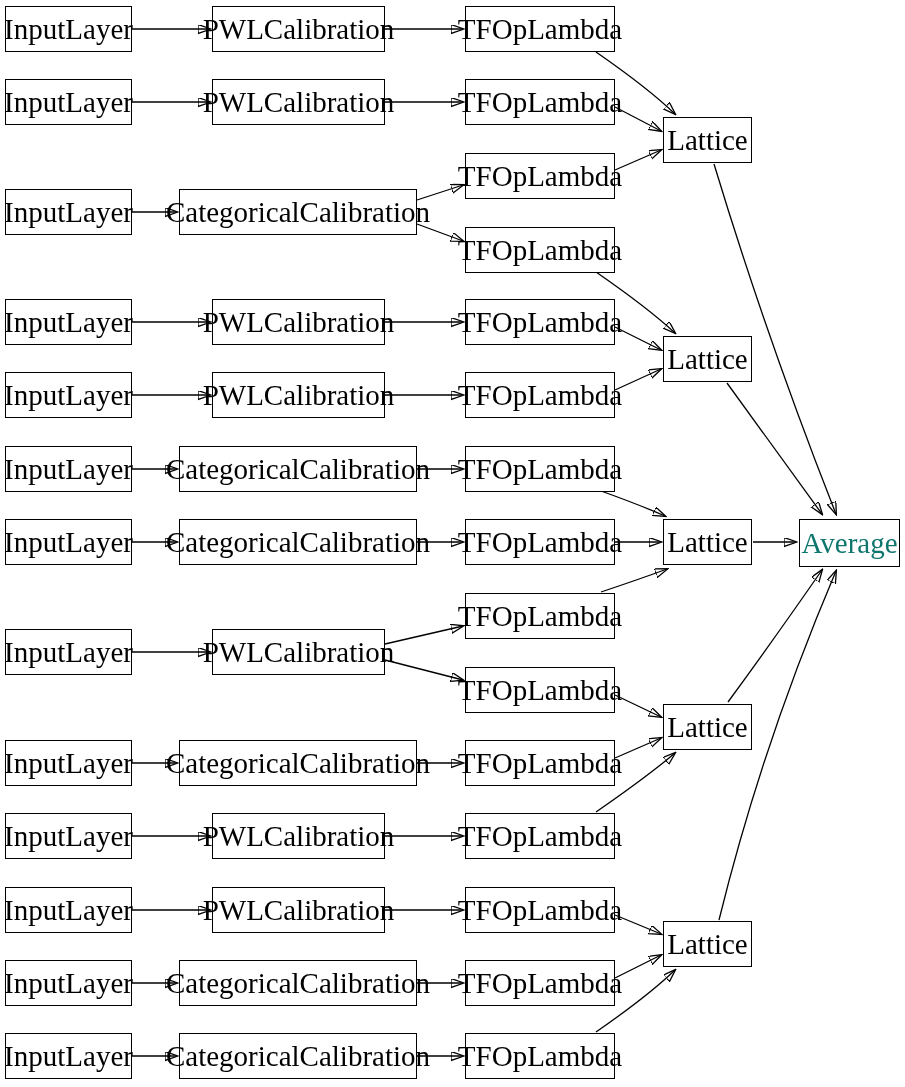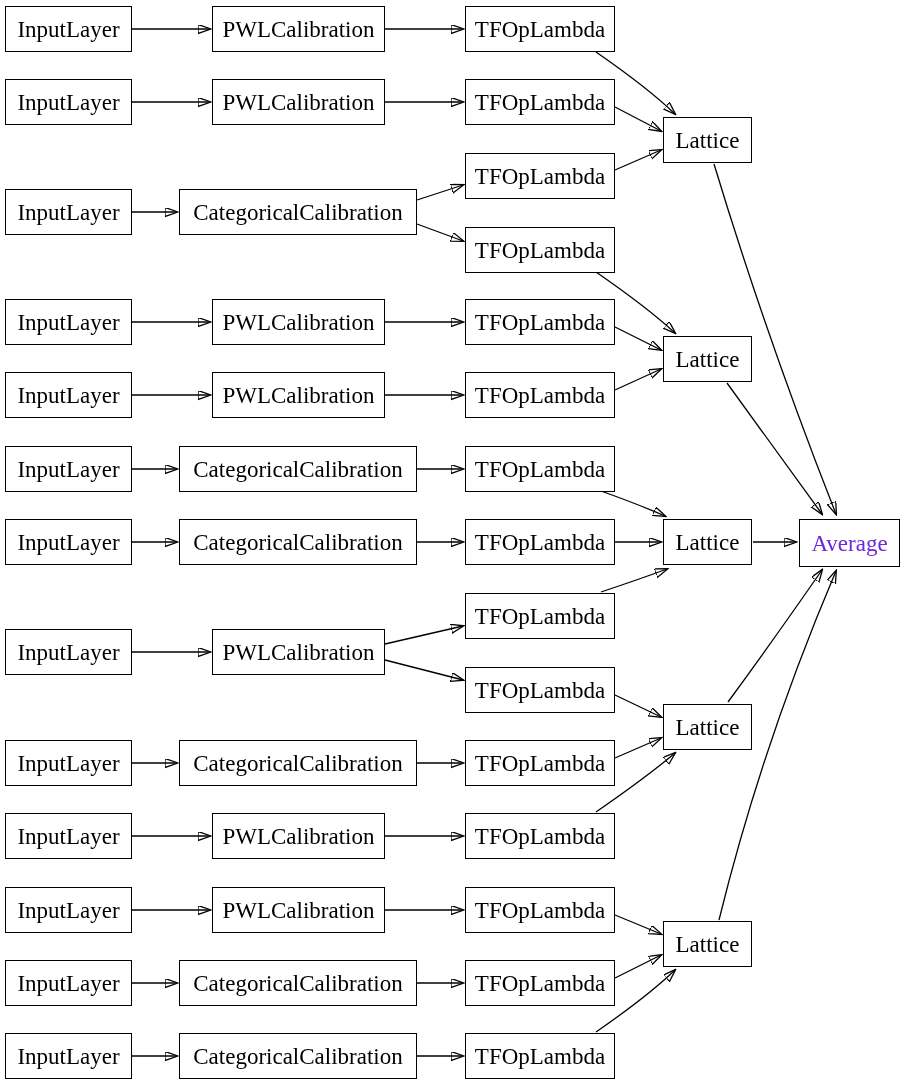--- a/index.html
+++ b/index.html
@@ -2,21 +2,21 @@
 <html><head>
 <meta charset="utf-8">
 <style>
   html,body{margin:0;padding:0;background:#ffffff;}
   #canvas{position:relative;width:905px;height:1087px;background:#ffffff;overflow:hidden;
           font-family:"Liberation Serif","DejaVu Serif",serif;}
   #edge-layer{position:absolute;left:0;top:0;width:905px;height:1087px;}
   #edge-layer path{stroke:#000000;stroke-width:1.3;fill:none;marker-end:url(#arrowhead);}
   .node{position:absolute;box-sizing:border-box;background:#ffffff;border:1px solid #000000;
         color:#000000;display:flex;align-items:center;justify-content:center;
-        font-size:23px;line-height:1;white-space:nowrap;}
+        font-size:29px;line-height:1;white-space:nowrap;}
 </style>
 </head>
 <body>
 
 <div id="canvas">
   <svg id="edge-layer" width="905" height="1087" viewBox="0 0 905 1087" xmlns="http://www.w3.org/2000/svg">
     <defs>
       <marker id="arrowhead" markerUnits="userSpaceOnUse" markerWidth="14" markerHeight="10" refX="12" refY="4.5" orient="auto">
         <path d="M0,0 L13,4.5 L0,9 z" fill="#000000" stroke="none"></path>
       </marker>
@@ -109,14 +109,14 @@
     <div class="node" style="left: 465px; top: 740px; width: 150px; height: 46px; background: rgb(255, 255, 255); border-color: rgb(0, 0, 0); color: rgb(0, 0, 0);">TFOpLambda</div>
     <div class="node" style="left: 465px; top: 813px; width: 150px; height: 46px; background: rgb(255, 255, 255); border-color: rgb(0, 0, 0); color: rgb(0, 0, 0);">TFOpLambda</div>
     <div class="node" style="left: 465px; top: 887px; width: 150px; height: 46px; background: rgb(255, 255, 255); border-color: rgb(0, 0, 0); color: rgb(0, 0, 0);">TFOpLambda</div>
     <div class="node" style="left: 465px; top: 960px; width: 150px; height: 46px; background: rgb(255, 255, 255); border-color: rgb(0, 0, 0); color: rgb(0, 0, 0);">TFOpLambda</div>
     <div class="node" style="left: 465px; top: 1033px; width: 150px; height: 46px; background: rgb(255, 255, 255); border-color: rgb(0, 0, 0); color: rgb(0, 0, 0);">TFOpLambda</div>
     <div class="node" style="left: 663px; top: 117px; width: 89px; height: 46px; background: rgb(255, 255, 255); border-color: rgb(0, 0, 0); color: rgb(0, 0, 0);">Lattice</div>
     <div class="node" style="left: 663px; top: 336px; width: 89px; height: 46px; background: rgb(255, 255, 255); border-color: rgb(0, 0, 0); color: rgb(0, 0, 0);">Lattice</div>
     <div class="node" style="left: 663px; top: 519px; width: 89px; height: 46px; background: rgb(255, 255, 255); border-color: rgb(0, 0, 0); color: rgb(0, 0, 0);">Lattice</div>
     <div class="node" style="left: 663px; top: 704px; width: 89px; height: 46px; background: rgb(255, 255, 255); border-color: rgb(0, 0, 0); color: rgb(0, 0, 0);">Lattice</div>
     <div class="node" style="left: 663px; top: 921px; width: 89px; height: 46px; background: rgb(255, 255, 255); border-color: rgb(0, 0, 0); color: rgb(0, 0, 0);">Lattice</div>
-    <div class="node" style="left: 799px; top: 519px; width: 101px; height: 48px; background: rgb(255, 255, 255); border-color: rgb(0, 0, 0); color: #6d28d9;">Average</div>
+    <div class="node" style="left: 799px; top: 519px; width: 101px; height: 48px; background: rgb(255, 255, 255); border-color: rgb(0, 0, 0); color: #0f766e;">Average</div>
   </div>
 
 </body></html>

